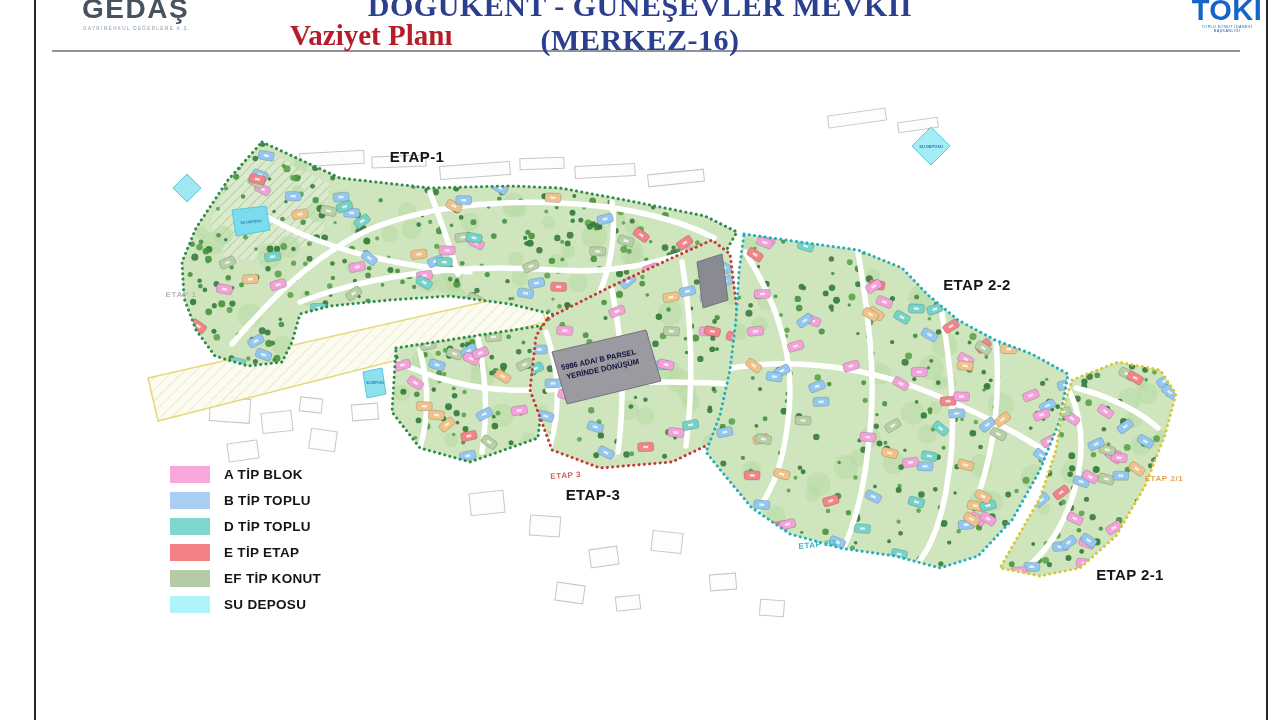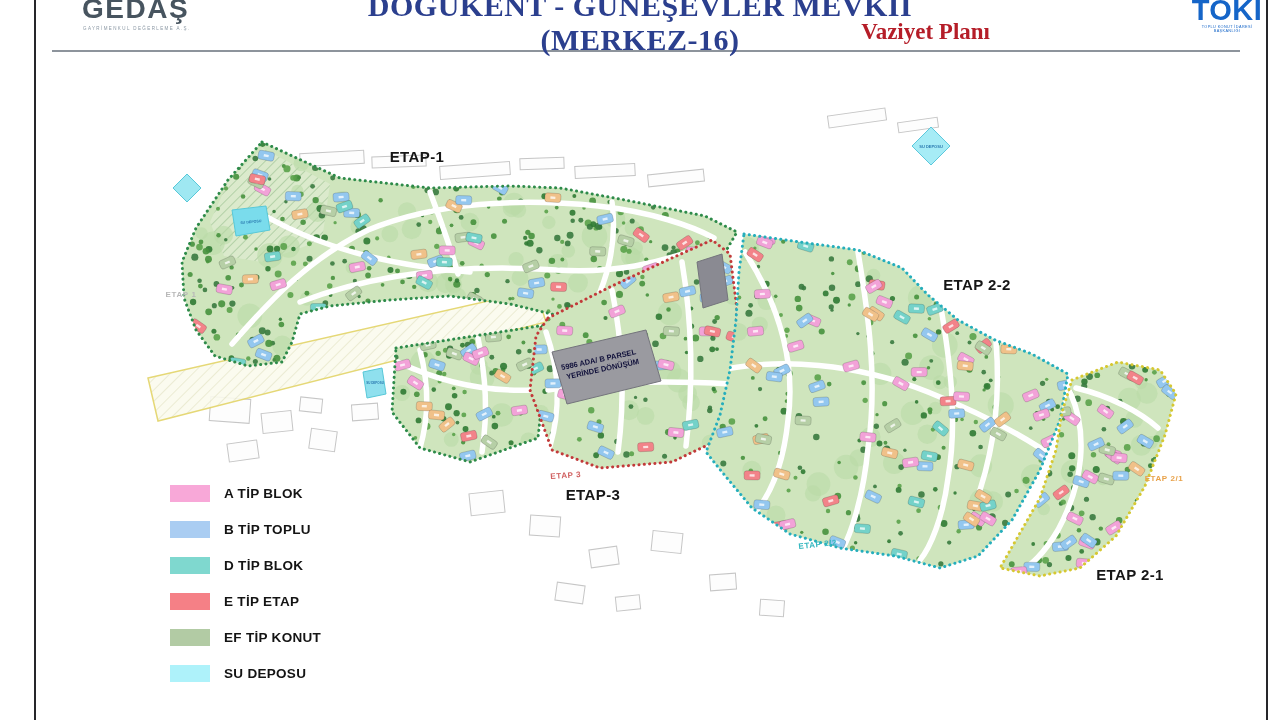--- a/index.html
+++ b/index.html
@@ -8,36 +8,36 @@
   .page{position:absolute;inset:0;background:#ffffff;}
   .frame-line{position:absolute;top:0;width:2px;height:720px;background:#26262a;}
   .frame-left{left:34px;}
   .frame-right{left:1266px;}
   .top-rule{position:absolute;left:52px;top:50px;width:1188px;height:2px;background:#8d949c;}
   .gedas-name{position:absolute;left:82px;top:-7px;font-size:28px;font-weight:bold;
       letter-spacing:1.5px;color:#47545f;}
   .gedas-cap{position:absolute;left:83px;top:26px;font-size:4.5px;letter-spacing:1.4px;color:#8a97a3;}
   .main-title{position:absolute;left:290px;top:-11px;width:700px;text-align:center;
       font-family:"Liberation Serif",serif;font-weight:bold;font-size:30px;letter-spacing:.5px;}
-  .sub-title{position:absolute;left:290px;top:19px;width:700px;text-align:right;
-      font-family:"Liberation Serif",serif;font-weight:bold;font-size:23px;}
+  .sub-title{position:absolute;left:290px;top:19px;width:700px;text-align:left;
+      font-family:"Liberation Serif",serif;font-weight:bold;font-size:29px;}
   .toki-name{position:absolute;left:1190px;top:-6px;width:74px;text-align:center;
       font-size:29px;font-weight:bold;letter-spacing:.5px;}
   .toki-cap{position:absolute;left:1188px;top:25px;width:78px;text-align:center;
       font-size:3.8px;letter-spacing:.4px;}
   #map{position:absolute;left:0;top:0;width:1280px;height:720px;}
   .etap-lbl{font-family:"Liberation Sans",sans-serif;font-weight:bold;font-size:15px;
       fill:#161616;letter-spacing:.4px;text-anchor:middle;}
   .faint-lbl{font-family:"Liberation Sans",sans-serif;font-weight:bold;font-size:8px;
       letter-spacing:.6px;text-anchor:middle;}
   .parcel-note{font-family:"Liberation Sans",sans-serif;font-weight:bold;font-size:7.5px;
       fill:#10103a;text-anchor:middle;}
   .water-lbl{font-family:"Liberation Sans",sans-serif;font-weight:bold;fill:#2a7ab0;text-anchor:middle;}
   #legend{position:absolute;left:170px;top:466px;}
-  .legend-row{display:flex;align-items:center;margin-bottom:9px;height:17px;margin-top:19px;}
+  .legend-row{display:flex;align-items:center;margin-bottom:9px;height:17px;}
   .legend-swatch{width:40px;height:17px;margin-right:14px;flex:none;}
   .legend-label{font-size:13.5px;font-weight:bold;color:#141414;letter-spacing:.3px;white-space:nowrap;}
 </style>
 </head>
 <body>
 
 <div class="page">
 
   <div class="frame-line frame-left"></div>
   <div class="frame-line frame-right"></div>
@@ -1666,21 +1666,21 @@
       <div class="legend-row">
         <span class="legend-swatch" style="background: rgb(248, 168, 216);"></span>
         <span class="legend-label">A TİP BLOK</span>
       </div>
       <div class="legend-row">
         <span class="legend-swatch" style="background: rgb(170, 205, 242);"></span>
         <span class="legend-label">B TİP TOPLU</span>
       </div>
       <div class="legend-row">
         <span class="legend-swatch" style="background: rgb(127, 216, 207);"></span>
-        <span class="legend-label">D TİP BLOK</span>
+        <span class="legend-label">D TİP TOPLU</span>
       </div>
       <div class="legend-row">
         <span class="legend-swatch" style="background: rgb(245, 128, 134);"></span>
         <span class="legend-label">E TİP ETAP</span>
       </div>
       <div class="legend-row">
         <span class="legend-swatch" style="background: rgb(178, 203, 164);"></span>
         <span class="legend-label">EF TİP KONUT</span>
       </div>
       <div class="legend-row">

